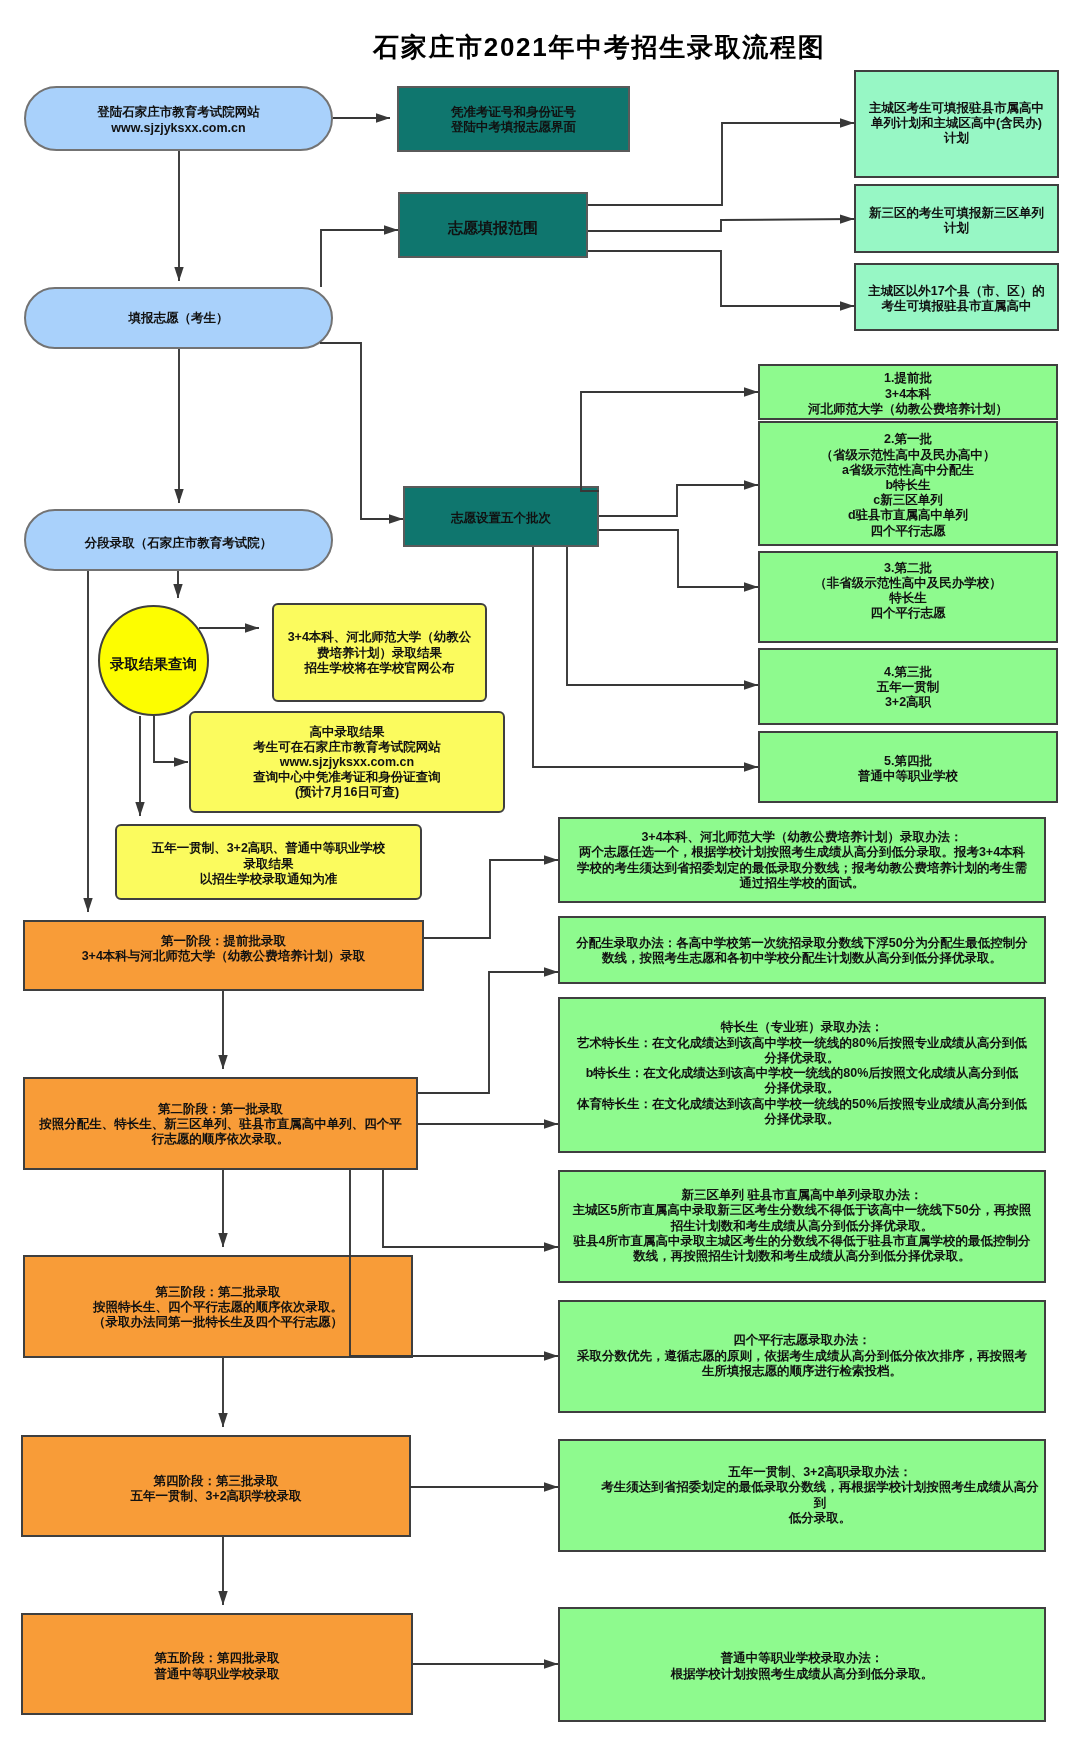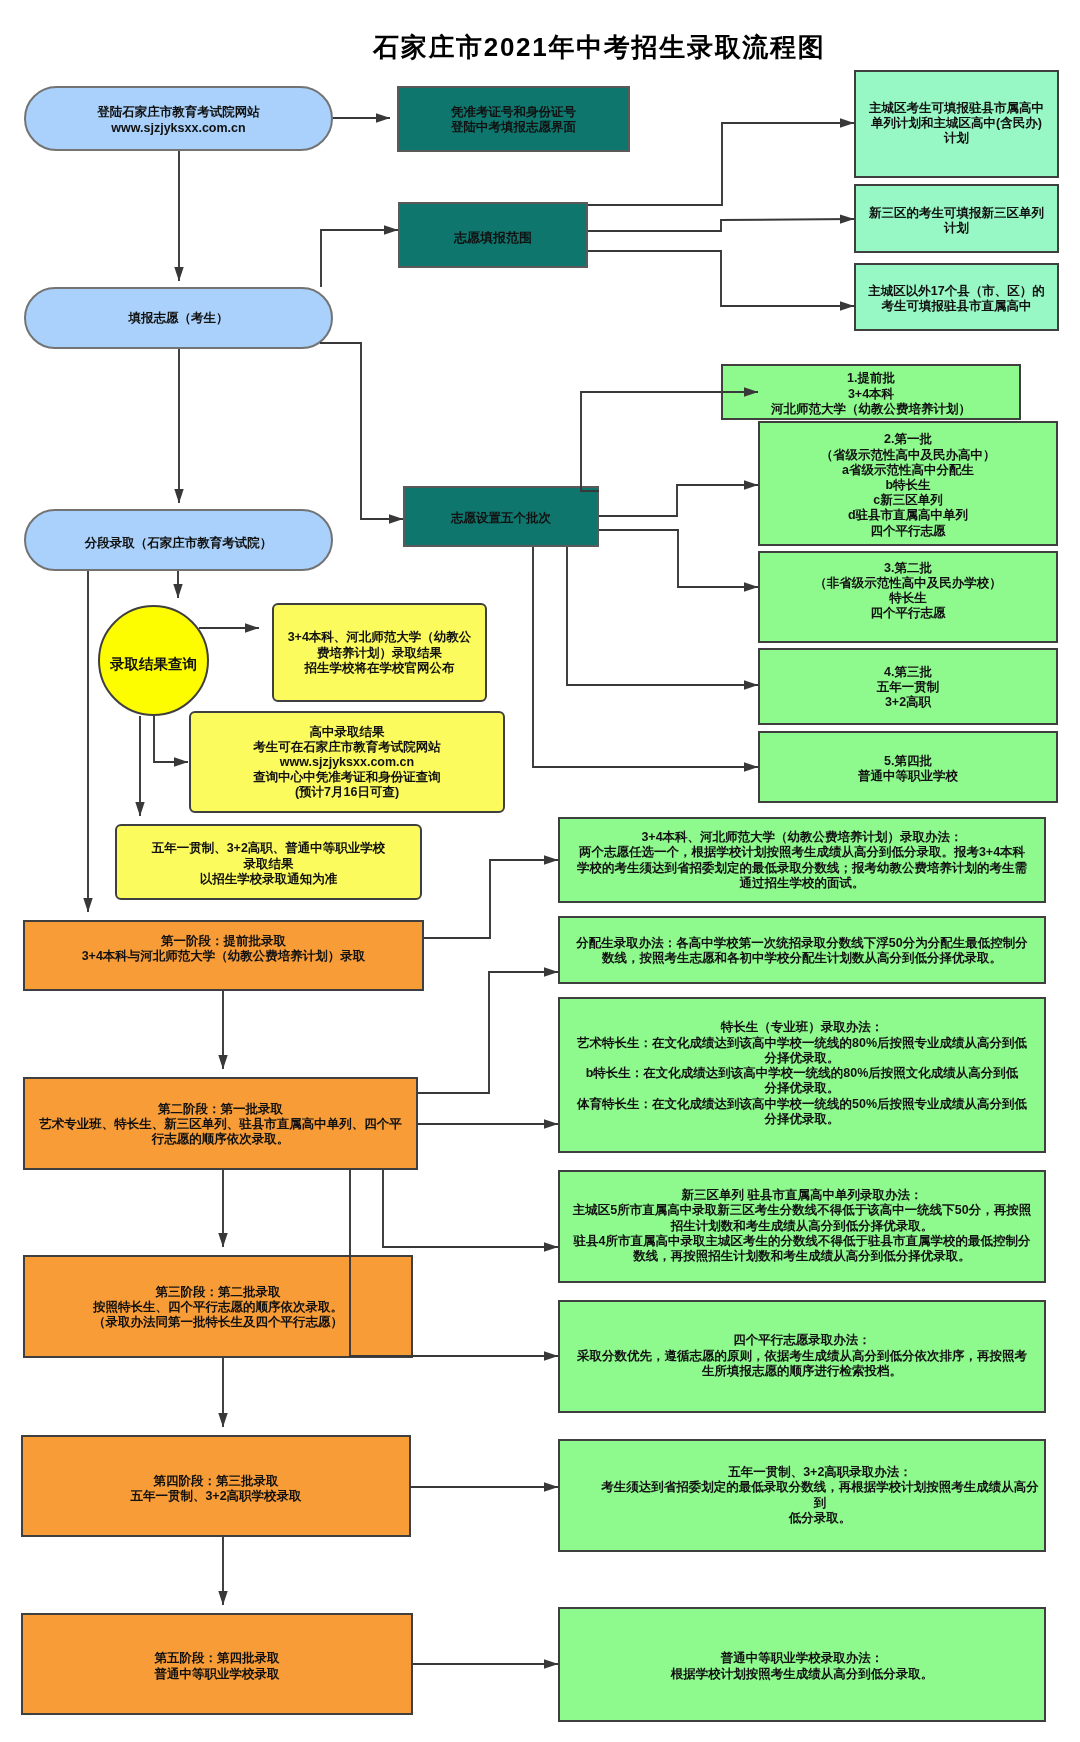--- a/index.html
+++ b/index.html
@@ -41,21 +41,21 @@
       <span class="tx" style="top:2.2px">登陆石家庄市教育考试院网站
 www.sjzjyksxx.com.cn</span>
     </div>
 <div class="node lime rect" style="left:397px;top:86px;width:233px;height:66px;font-size:12.5px;line-height:15.2px;">
       <span class="tx" style="top:1.2000000000000002px">凭准考证号和身份证号
 登陆中考填报志愿界面</span>
     </div>
 <div class="node blue pill" style="left:24px;top:287px;width:309px;height:62px;font-size:12.5px;line-height:15.2px;">
       <span class="tx" style="top:0.7000000000000002px">填报志愿（考生）</span>
     </div>
-<div class="node lime rect" style="left:398px;top:202px;width:190px;height:66px;font-size:13px;line-height:15.2px;">
+<div class="node lime rect" style="left:398px;top:192px;width:190px;height:66px;font-size:15px;line-height:15.2px;">
       <span class="tx" style="top:2.2px">志愿填报范围</span>
     </div>
 <div class="node teal rect" style="left:854px;top:70px;width:205px;height:108px;font-size:12.5px;line-height:15.2px;">
       <span class="tx" style="top:-0.2999999999999998px">主城区考生可填报驻县市属高中
 单列计划和主城区高中(含民办)
 计划</span>
     </div>
 <div class="node teal rect" style="left:854px;top:184px;width:205px;height:69px;font-size:12.5px;line-height:15.2px;">
       <span class="tx" style="top:2.7px">新三区的考生可填报新三区单列
 计划</span>
@@ -63,21 +63,21 @@
 <div class="node teal rect" style="left:854px;top:263px;width:205px;height:68px;font-size:12.5px;line-height:15.2px;">
       <span class="tx" style="top:2.2px">主城区以外17个县（市、区）的
 考生可填报驻县市直属高中</span>
     </div>
 <div class="node blue pill" style="left:24px;top:509px;width:309px;height:62px;font-size:12.5px;line-height:15.2px;">
       <span class="tx" style="top:3.2px">分段录取（石家庄市教育考试院）</span>
     </div>
 <div class="node lime rect" style="left:403px;top:486px;width:196px;height:61px;font-size:12.5px;line-height:15.2px;">
       <span class="tx" style="top:2.2px">志愿设置五个批次</span>
     </div>
-<div class="node green rect" style="left:721px;top:364px;width:300px;height:56px;font-size:12.5px;line-height:15.2px;text-align:center;">
+<div class="node green rect" style="left:758px;top:364px;width:300px;height:56px;font-size:12.5px;line-height:15.2px;text-align:center;">
       <span class="tx" style="top:2.2px">1.提前批
 3+4本科
 河北师范大学（幼教公费培养计划）</span>
     </div>
 <div class="node green rect" style="left:758px;top:421px;width:300px;height:125px;font-size:12.5px;line-height:15.2px;">
       <span class="tx" style="top:2.2px">2.第一批
 （省级示范性高中及民办高中）
 a省级示范性高中分配生
 b特长生
 c新三区单列
@@ -115,21 +115,21 @@
       <span class="tx" style="top:2.2px">五年一贯制、3+2高职、普通中等职业学校
 录取结果
 以招生学校录取通知为准</span>
     </div>
 <div class="node orange rect" style="left:23px;top:920px;width:401px;height:71px;font-size:12.5px;line-height:15.2px;">
       <span class="tx" style="top:-6.1000000000000005px">第一阶段：提前批录取
 3+4本科与河北师范大学（幼教公费培养计划）录取</span>
     </div>
 <div class="node orange rect" style="left:23px;top:1077px;width:395px;height:93px;font-size:12.5px;line-height:15.2px;">
       <span class="tx" style="top:1.2000000000000002px">第二阶段：第一批录取
-艺术专业班、特长生、新三区单列、驻县市直属高中单列、四个平
+按照分配生、特长生、新三区单列、驻县市直属高中单列、四个平
 行志愿的顺序依次录取。</span>
     </div>
 <div class="node orange rect" style="left:23px;top:1255px;width:390px;height:103px;font-size:12.5px;line-height:15.2px;">
       <span class="tx" style="top:1.2000000000000002px">第三阶段：第二批录取
 按照特长生、四个平行志愿的顺序依次录取。
 （录取办法同第一批特长生及四个平行志愿）</span>
     </div>
 <div class="node orange rect" style="left:21px;top:1435px;width:390px;height:102px;font-size:12.5px;line-height:15.2px;">
       <span class="tx" style="top:3.4000000000000004px">第四阶段：第三批录取
 五年一贯制、3+2高职学校录取</span>

